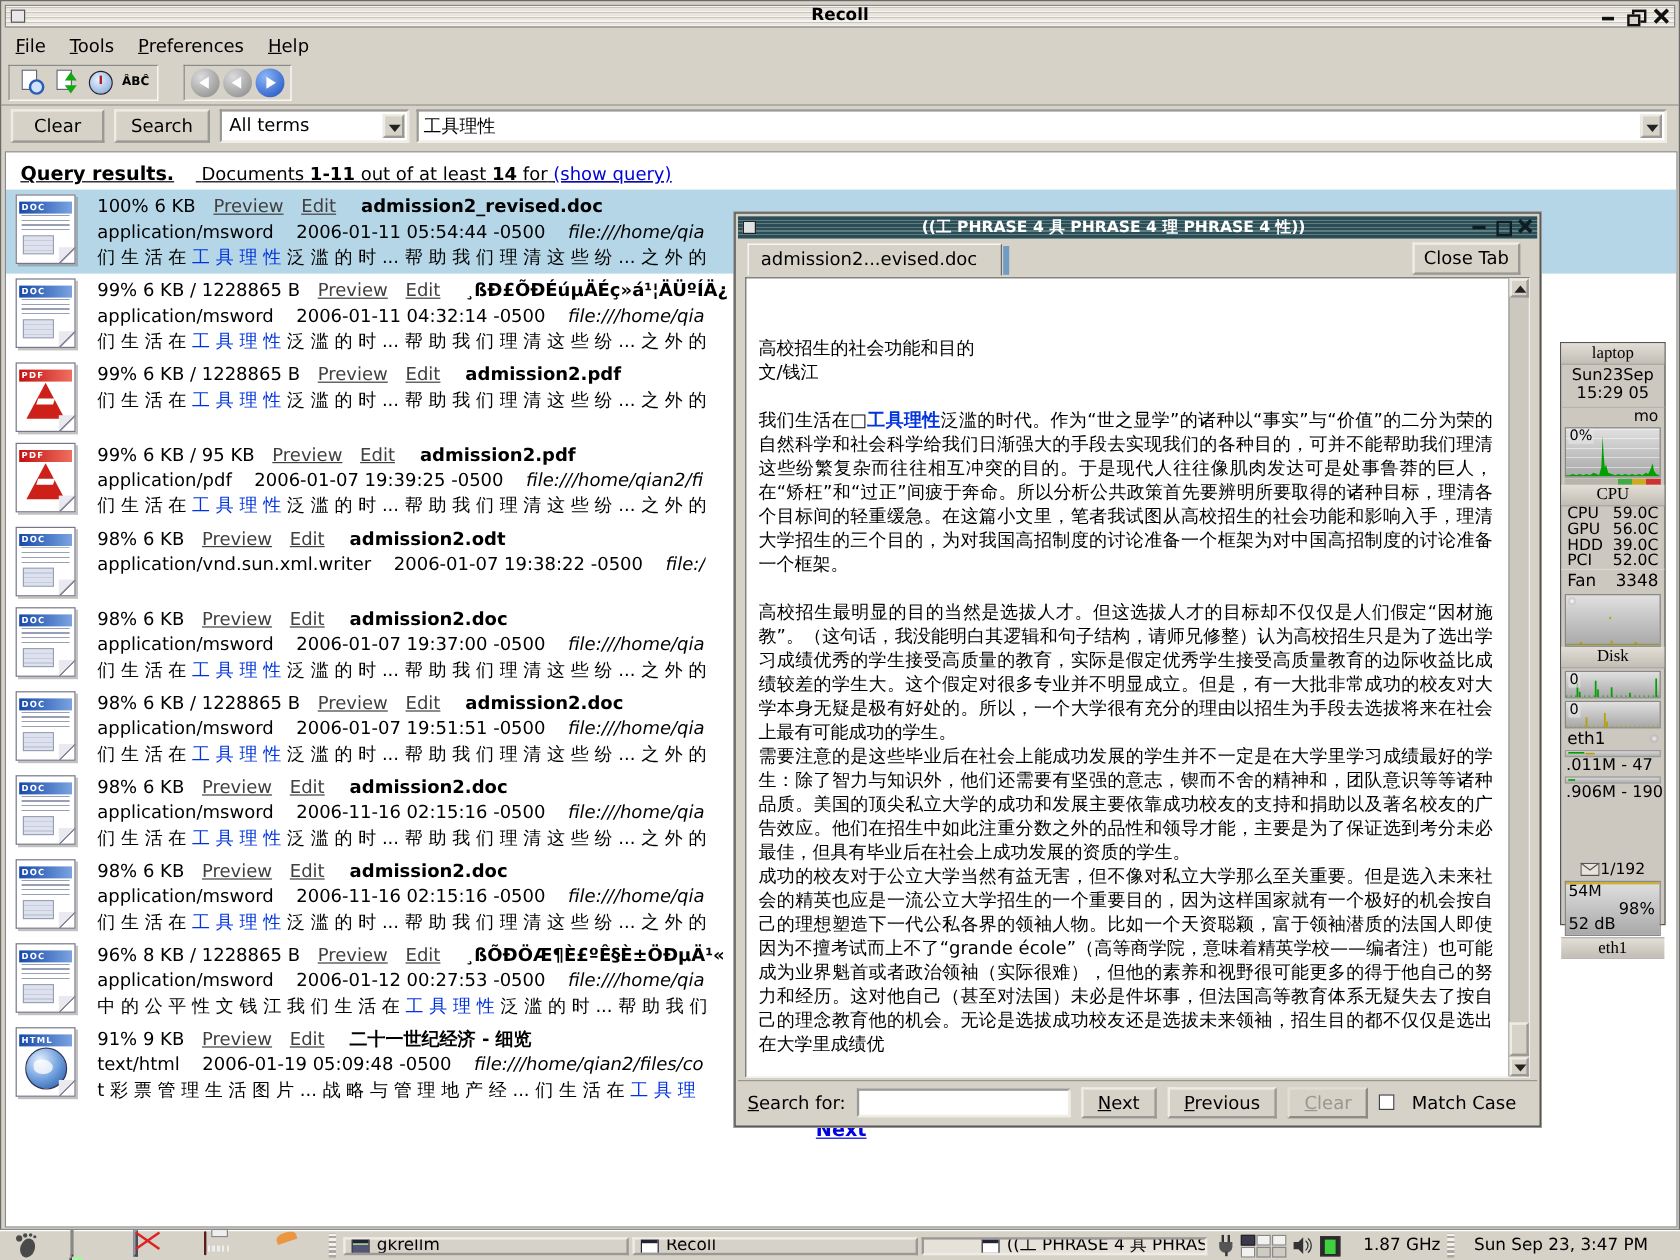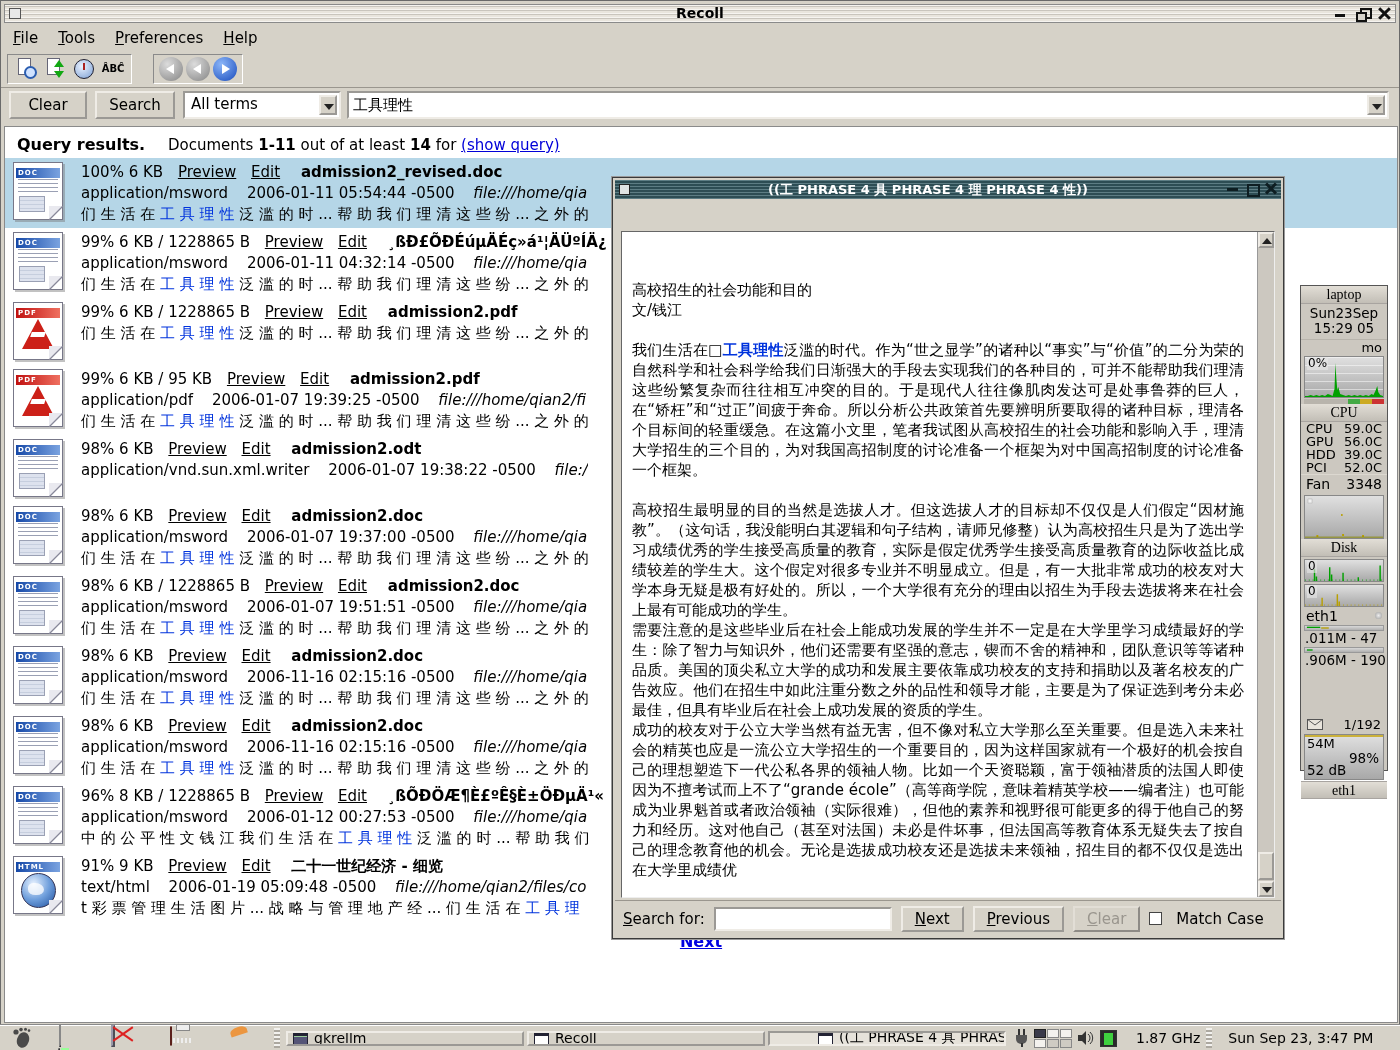--- a/index.html
+++ b/index.html
@@ -64,28 +64,28 @@
     border-left:5px solid transparent; border-right:5px solid transparent; border-top:6px solid #222; }
   .querybox { position:absolute; left:346px; top:2px; right:10px; height:28px; background:#fff;
     border:2px inset #efece6; }
   .querybox input { position:absolute; left:4px; top:1px; right:24px; height:22px; border:none; outline:none;
     font-size:15px; font-family:inherit; background:transparent; }
   .querybox .combo-arrow { top:2px; right:2px; height:20px; }
 
   
   .results { position:absolute; left:3px; top:125px; width:1394px; height:897px; background:#fff;
     border:1px solid #8a8a8a; overflow:hidden; z-index:1; }
-  .res-header { padding:8px 4px 4px 12px; font-size:15px; }
+  .res-header { padding:8px 4px 4px 12px; font-size:15px;text-decoration:underline; }
   .res-header b.qr { font-size:16px; margin-right:18px; }
   .res-header .bold { font-weight:bold; }
   .res-header a { color:#0000d8; text-decoration:underline; }
   .result-row { display:flex; padding:4px 0 3px 8px; }
   .result-row.selected { background:#b5d6e7; }
   .row-text { font-size:15px; line-height:21px; white-space:nowrap; overflow:hidden; }
-  .row-text .lnk { color:#000000; text-decoration:underline; margin-right:10px; }
+  .row-text .lnk { color:#404040; text-decoration:underline; margin-right:10px; }
   .row-text .meta { margin-right:10px; }
   .row-text .title { font-weight:bold; margin-left:6px; }
   .row-text .mime { margin-right:14px; }
   .row-text .date { margin-right:14px; }
   .row-text .url { font-style:italic; }
   .row-text .hl { color:#0033dd; }
   .next-link { display:block; text-align:center; margin-top:10px; color:#0000e0; font-weight:bold;
     text-decoration:underline; font-size:16px; }
 
   
@@ -183,21 +183,21 @@
   .gk-svg { position:absolute; inset:0; width:100%; height:100%; }
   .gk-temp-row { display:flex; justify-content:space-between; padding:0 5px; line-height:13px; font-size:13px; }
   .gk-fanrow { display:flex; justify-content:space-between; padding:1px 5px; font-size:14px; border-top:1px solid #dcd8d0; }
   .gk-diskchart { height:23px; margin-top:2px; }
   .gk-ethrow { display:flex; justify-content:space-between; padding:1px 5px 0; font-size:14px; }
   .gk-ethrow .dot { width:7px; height:7px; border-radius:50%; background:radial-gradient(#eee,#999); margin-top:4px; }
   .gk-strip { height:6px; margin:1px 3px 0; border:1px solid #999;
     background:linear-gradient(180deg,#d8d8d8,#b0b0b0); position:relative; overflow:hidden; }
   .gk-netval { padding:0 0 0 4px; font-size:13.5px; line-height:15px; white-space:nowrap; overflow:hidden; }
   .gk-spacer { height:48px; }
-  .gk-mailrow { display:flex; justify-content:space-between; align-items:center; padding:1px 6px; }
+  .gk-mailrow { display:flex; justify-content:space-between; align-items:center; padding:1px 16px; }
   .gk-membox { position:relative; height:46px; margin:1px 3px; border:1px solid #888;
     background:linear-gradient(180deg,#e0e0e0,#a8a8a8); }
   .gk-membox::before { content:""; position:absolute; left:0; right:0; top:0; height:2px; background:#cbb13a; }
   .gk-membox .m1 { position:absolute; left:2px; top:1px; font-size:13px; }
   .gk-membox .m2 { position:absolute; right:4px; top:15px; font-size:13.5px; }
   .gk-membox .m3 { position:absolute; left:2px; bottom:1px; font-size:13.5px; }
   .gk-footer { border-top:1px solid #a8a4a0; }
 
   
   .taskbar { position:absolute; left:0; top:1025px; width:1400px; height:25px; background:#d6d2c8;
@@ -567,20 +567,25 @@
   <div class="preview">
     <div class="pv-titlebar">
       <span class="pv-sysicon"></span>
       <span class="pv-title">((工 PHRASE 4 具 PHRASE 4 理 PHRASE 4 性))</span>
       <span class="pv-btns">
         <span class="pwb pwb-min"></span>
         <span class="pwb pwb-max"></span>
         <span class="pwb pwb-close"></span>
       </span>
     </div>
+    <div class="pv-tabbar">
+      <span class="pv-tab">admission2...evised.doc</span>
+      <span class="pv-tab-accent"></span>
+      <button class="btn pv-closetab">Close Tab</button>
+    </div>
     <div class="pv-text">
         <p class="pv-p"><span>高校招生的社会功能和目的</span><span class="pv-hl"></span><span></span></p>
         <p class="pv-p"><span>文/钱江</span><span class="pv-hl"></span><span></span></p>
         <p class="pv-p gap"><span>我们生活在□</span><span class="pv-hl">工具理性</span><span>泛滥的时代。作为“世之显学”的诸种以“事实”与“价值”的二分为荣的自然科学和社会科学给我们日渐强大的手段去实现我们的各种目的，可并不能帮助我们理清这些纷繁复杂而往往相互冲突的目的。于是现代人往往像肌肉发达可是处事鲁莽的巨人，在“矫枉”和“过正”间疲于奔命。所以分析公共政策首先要辨明所要取得的诸种目标，理清各个目标间的轻重缓急。在这篇小文里，笔者我试图从高校招生的社会功能和影响入手，理清大学招生的三个目的，为对我国高招制度的讨论准备一个框架为对中国高招制度的讨论准备一个框架。</span></p>
         <p class="pv-p gap"><span>高校招生最明显的目的当然是选拔人才。但这选拔人才的目标却不仅仅是人们假定“因材施教”。（这句话，我没能明白其逻辑和句子结构，请师兄修整）认为高校招生只是为了选出学习成绩优秀的学生接受高质量的教育，实际是假定优秀学生接受高质量教育的边际收益比成绩较差的学生大。这个假定对很多专业并不明显成立。但是，有一大批非常成功的校友对大学本身无疑是极有好处的。所以，一个大学很有充分的理由以招生为手段去选拔将来在社会上最有可能成功的学生。</span><span class="pv-hl"></span><span></span></p>
         <p class="pv-p"><span>需要注意的是这些毕业后在社会上能成功发展的学生并不一定是在大学里学习成绩最好的学生：除了智力与知识外，他们还需要有坚强的意志，锲而不舍的精神和，团队意识等等诸种品质。美国的顶尖私立大学的成功和发展主要依靠成功校友的支持和捐助以及著名校友的广告效应。他们在招生中如此注重分数之外的品性和领导才能，主要是为了保证选到考分未必最佳，但具有毕业后在社会上成功发展的资质的学生。</span><span class="pv-hl"></span><span></span></p>
         <p class="pv-p"><span>成功的校友对于公立大学当然有益无害，但不像对私立大学那么至关重要。但是选入未来社会的精英也应是一流公立大学招生的一个重要目的，因为这样国家就有一个极好的机会按自己的理想塑造下一代公私各界的领袖人物。比如一个天资聪颖，富于领袖潜质的法国人即使因为不擅考试而上不了“grande école”（高等商学院，意味着精英学校——编者注）也可能成为业界魁首或者政治领袖（实际很难），但他的素养和视野很可能更多的得于他自己的努力和经历。这对他自己（甚至对法国）未必是件坏事，但法国高等教育体系无疑失去了按自己的理念教育他的机会。无论是选拔成功校友还是选拔未来领袖，招生目的都不仅仅是选出在大学里成绩优</span><span class="pv-hl"></span><span></span></p>
       </div>
     <div class="pv-scroll">
       <span class="sb-btn sb-up"></span>

